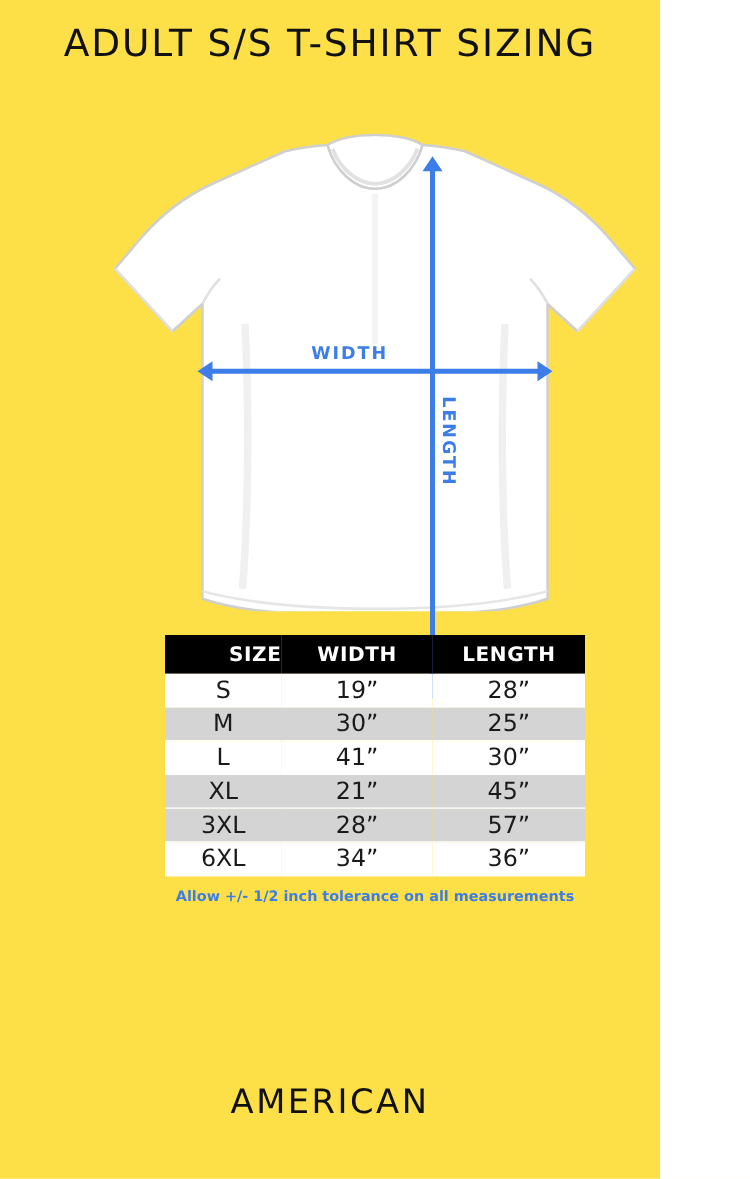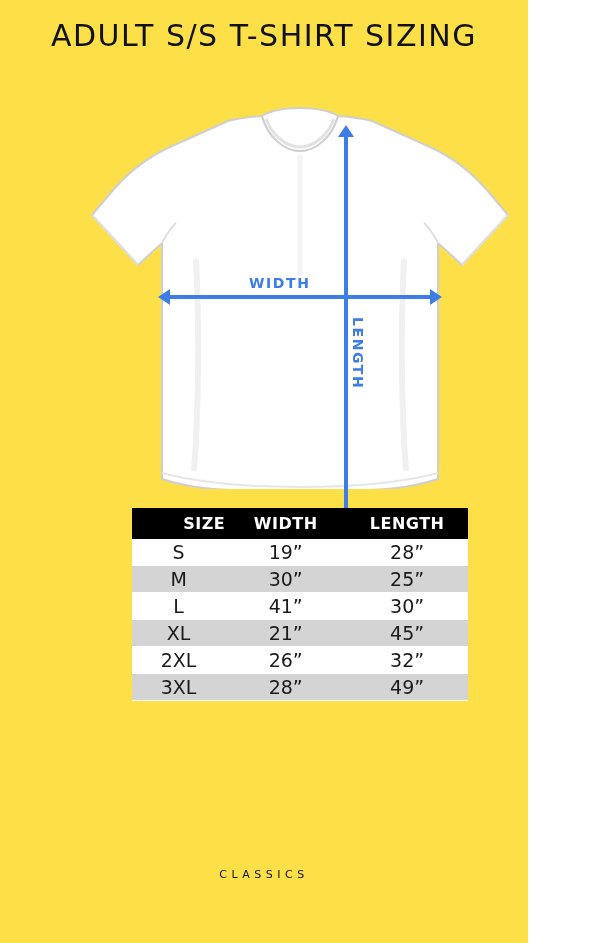--- a/index.html
+++ b/index.html
@@ -273,32 +273,33 @@
         <tr class="row-odd">
           <td>L</td>
           <td>41”</td>
           <td>30”</td>
         </tr>
         <tr class="row-even">
           <td>XL</td>
           <td>21”</td>
           <td>45”</td>
         </tr>
-        <tr class="row-odd">
-          <td>2XL</td>
-          <td>26”</td>
-          <td>32”</td>
-        </tr>
         <tr class="row-even">
           <td>3XL</td>
           <td>28”</td>
-          <td>49”</td>
+          <td>57”</td>
+        </tr>
+        <tr class="row-odd">
+          <td>6XL</td>
+          <td>34”</td>
+          <td>36”</td>
         </tr>
       </tbody>
     </table>
 
+    <div class="note">Allow +/- 1/2 inch tolerance on all measurements</div>
   </div>
 
   <div class="brand">
-    <div class="brand-sub">CLASSICS</div>
+    <div class="brand-main">AMERICAN</div>
   </div>
 
 </div>
 
 </body></html>

